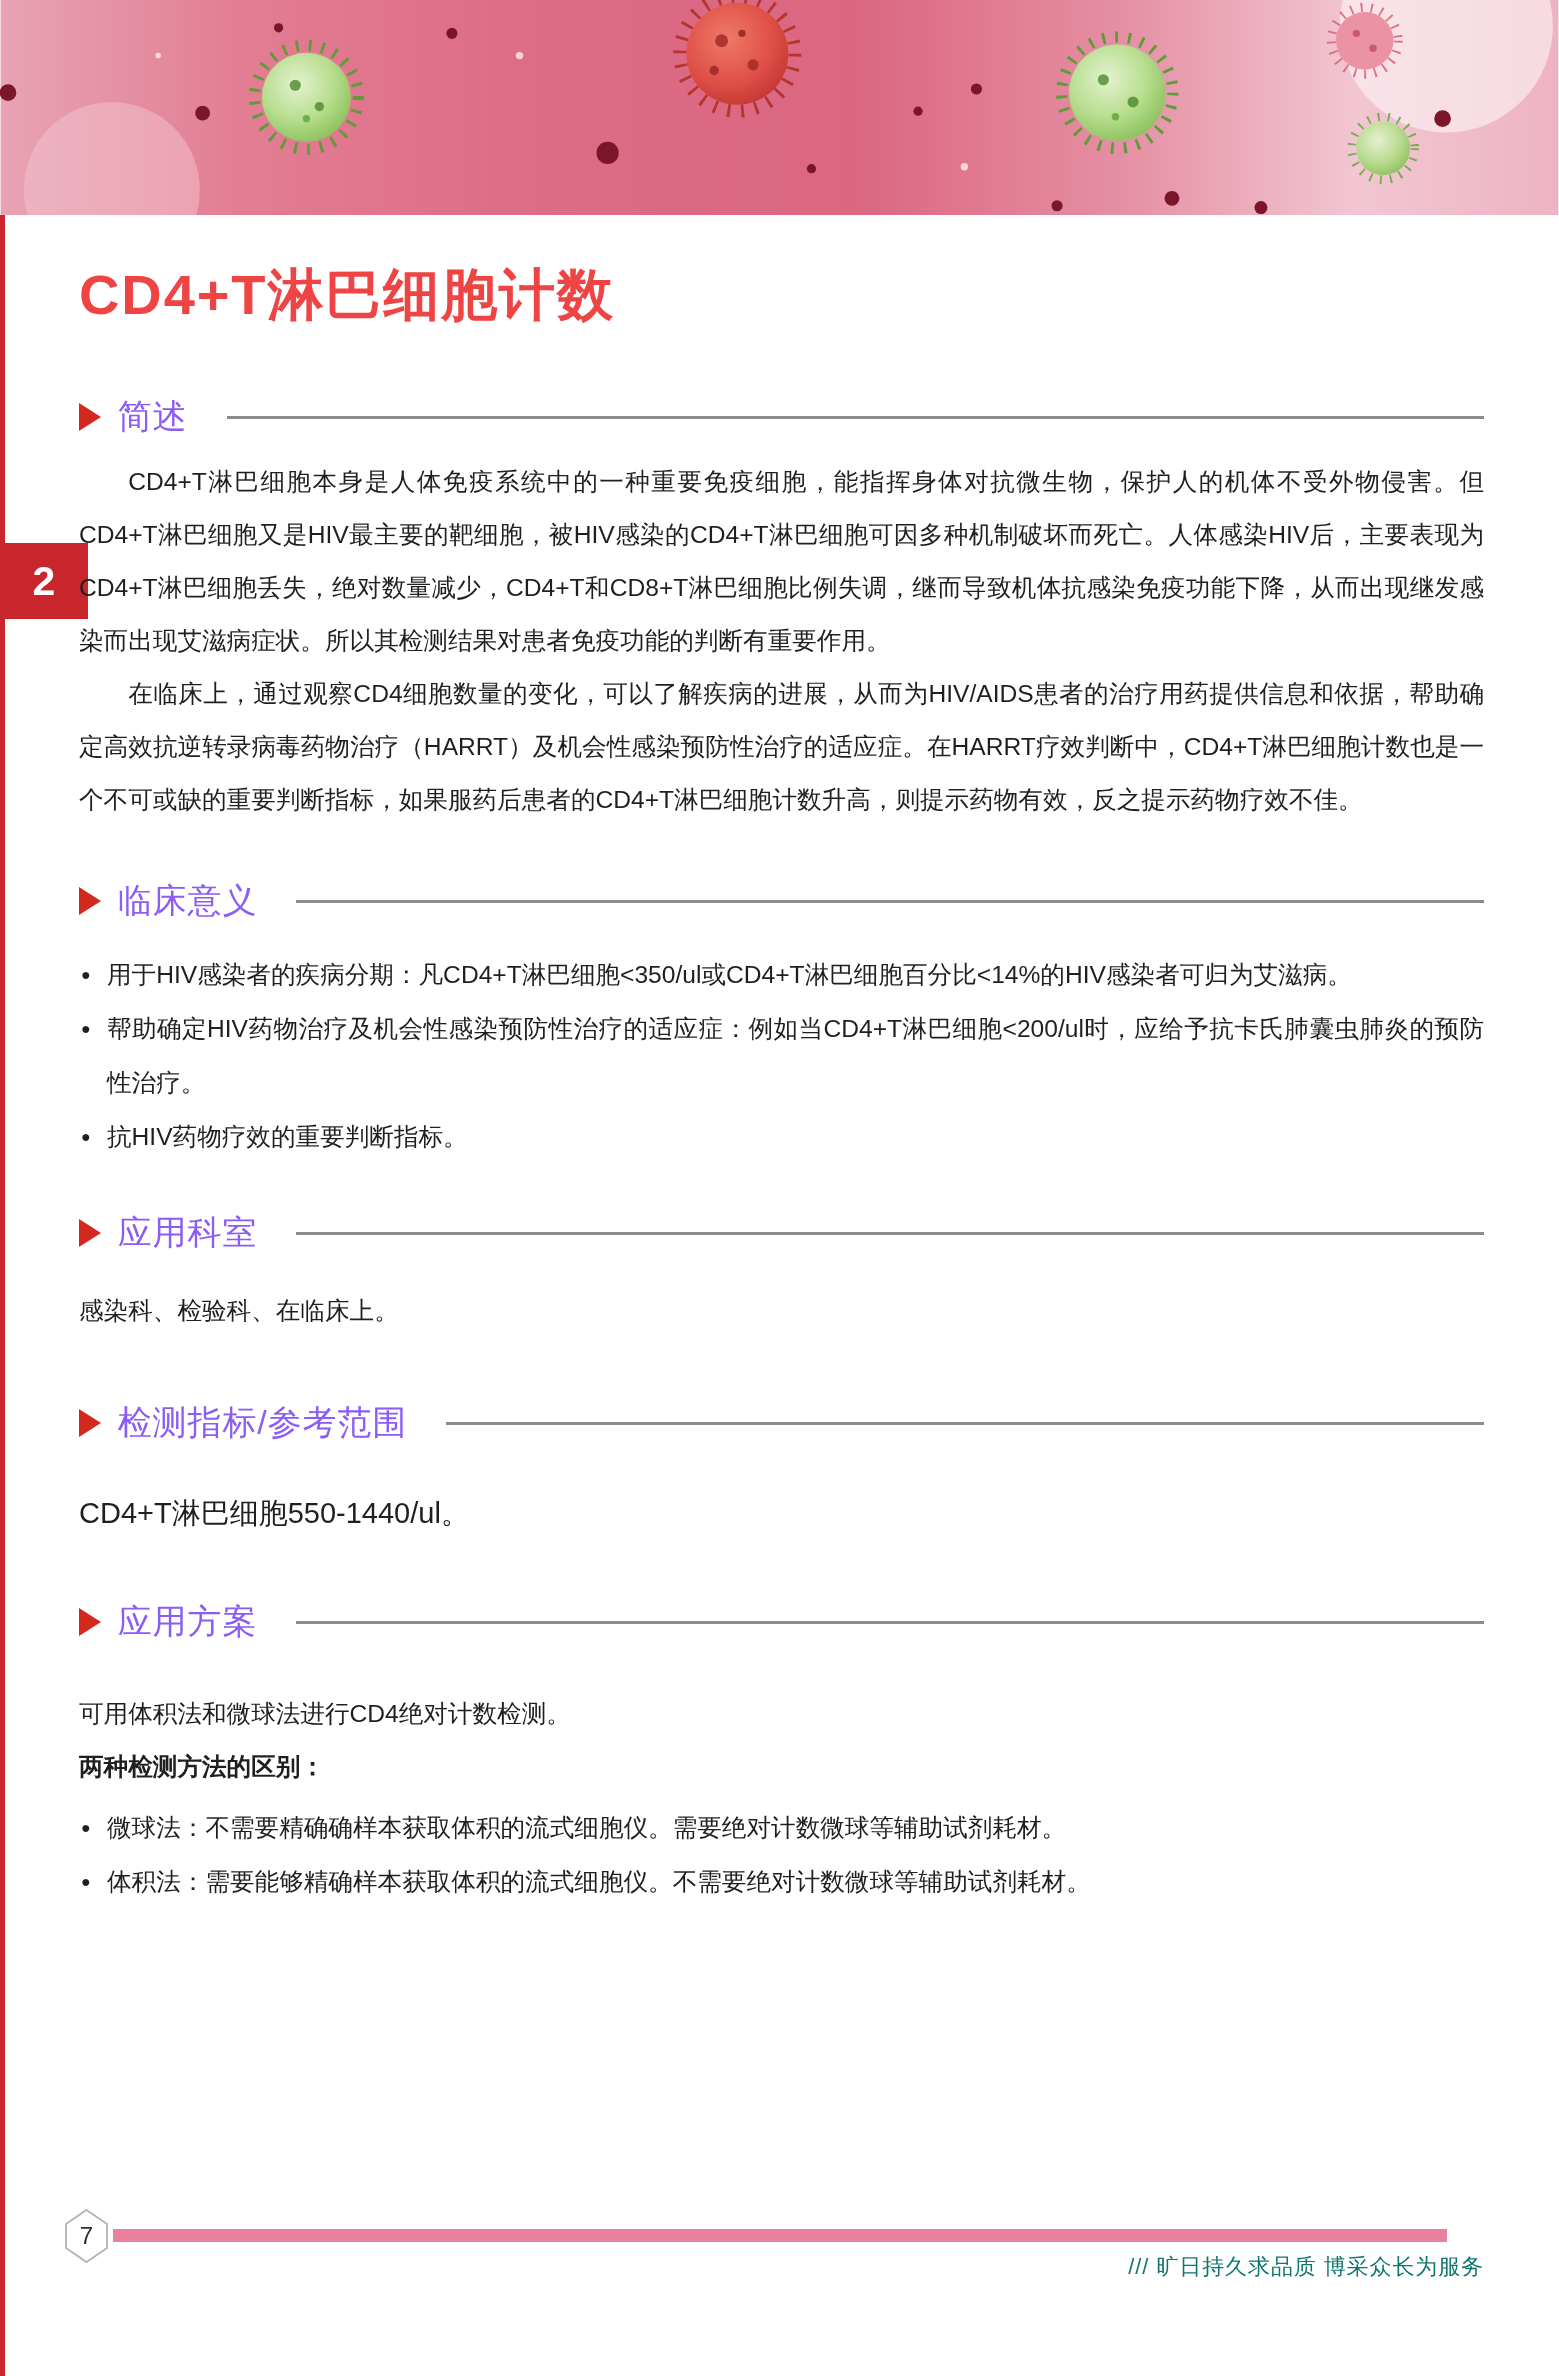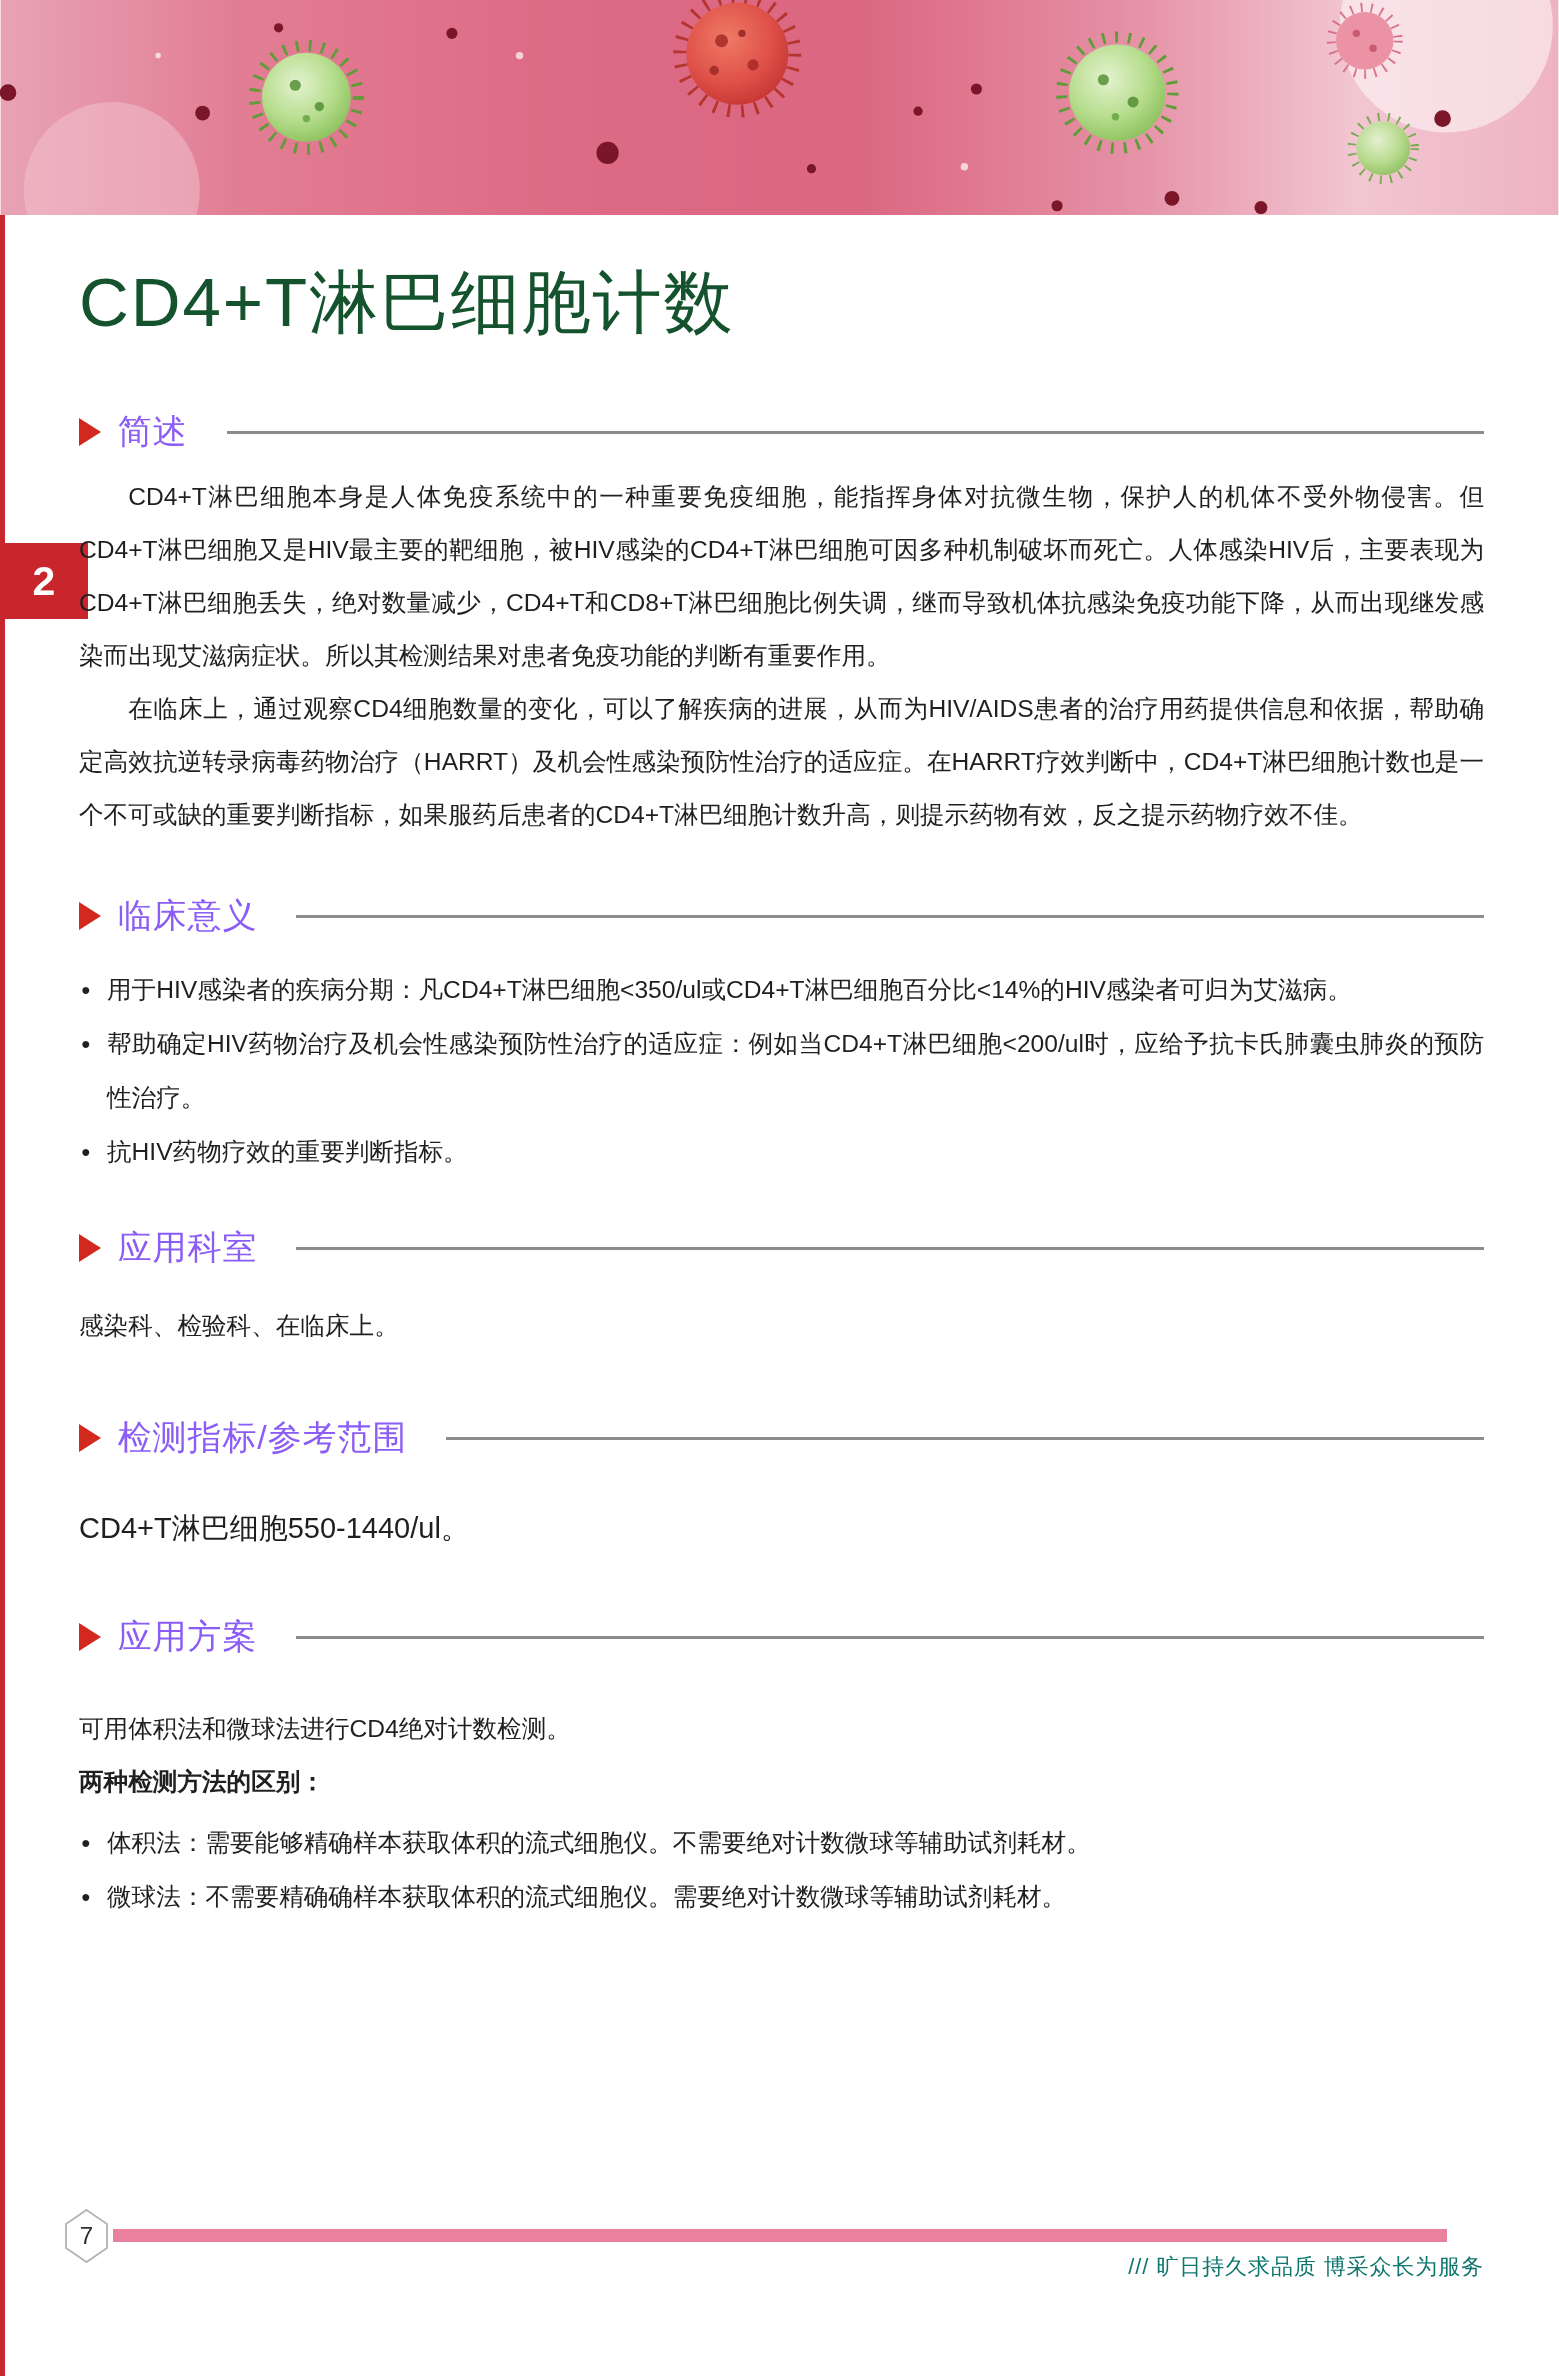--- a/index.html
+++ b/index.html
@@ -12,21 +12,21 @@
   .banner svg{display:block;}
   
   .left-line{position:absolute;left:0;top:215px;width:4.6px;height:2161px;background:#c9252c;}
   .side-tab{
     position:absolute;left:0;top:543px;width:88px;height:76px;background:#c9252c;
     color:#fff;display:flex;align-items:center;justify-content:center;
     font-size:41px;font-weight:bold;
   }
   
   .content{position:absolute;left:79px;top:215px;width:1405px;}
-  .title{margin:48px 0 0 0;font-size:69px;font-weight:400;color:#14532d;letter-spacing:1.9px;line-height:1.15;}
+  .title{margin:48px 0 0 0;font-size:56px;font-weight:700;color:#ef4444;letter-spacing:1.9px;line-height:1.15;}
   .sec-head{display:flex;align-items:center;}
   .tri{width:0;height:0;border-left:22px solid #d2281e;border-top:14px solid transparent;border-bottom:14px solid transparent;margin-right:16.7px;flex:none;}
   .sec-title{font-size:34px;color:#8b5cf6;letter-spacing:0.9px;white-space:nowrap;}
   .rule{flex:1;height:2.8px;background:#8c8c8c;margin-left:39px;}
   .mt-head1{margin-top:67px;}
   .mt-head2{margin-top:52px;}
   .mt-head3{margin-top:46px;}
   .mt-head4{margin-top:63px;}
   .mt-head5{margin-top:60px;}
   .para{font-size:24.6px;line-height:53px;text-align:justify;margin:0;}
@@ -183,22 +183,22 @@
     <p class="para ref-p">CD4+T淋巴细胞550-1440/ul。</p>
 
     <div class="sec-head mt-head5">
       <span class="tri"></span>
       <span class="sec-title">应用方案</span>
       <span class="rule"></span>
     </div>
     <p class="para plan-p">可用体积法和微球法进行CD4绝对计数检测。</p>
     <p class="subhead">两种检测方法的区别：</p>
     <ul class="bullets tight">
+      <li>微球法：不需要精确确样本获取体积的流式细胞仪。需要绝对计数微球等辅助试剂耗材。</li>
       <li>体积法：需要能够精确样本获取体积的流式细胞仪。不需要绝对计数微球等辅助试剂耗材。</li>
-      <li>微球法：不需要精确确样本获取体积的流式细胞仪。需要绝对计数微球等辅助试剂耗材。</li>
     </ul>
 
   </div>
 
   <div class="page-badge">
     <svg width="43" height="54" viewBox="0 0 46 58">
       <polygon points="23,1 45,16 45,42 23,57 1,42 1,16" fill="#ffffff" stroke="#b5b5b5" stroke-width="2"></polygon>
     </svg>
     <span class="num">7</span>
   </div>

